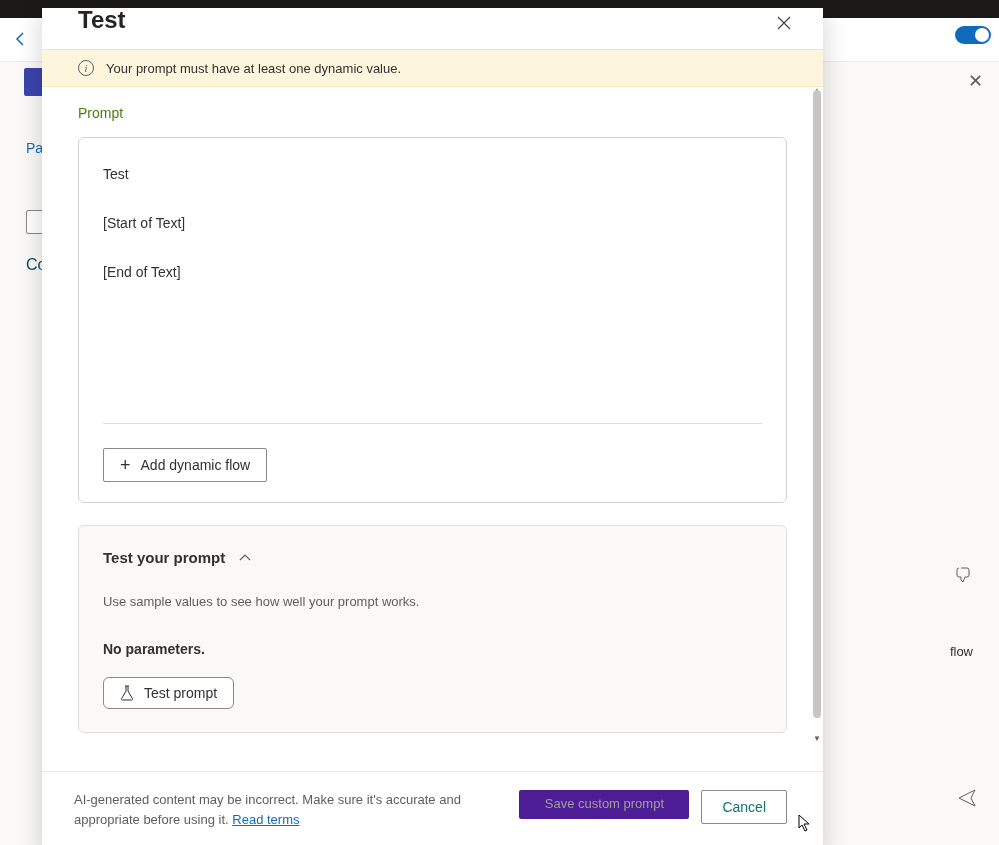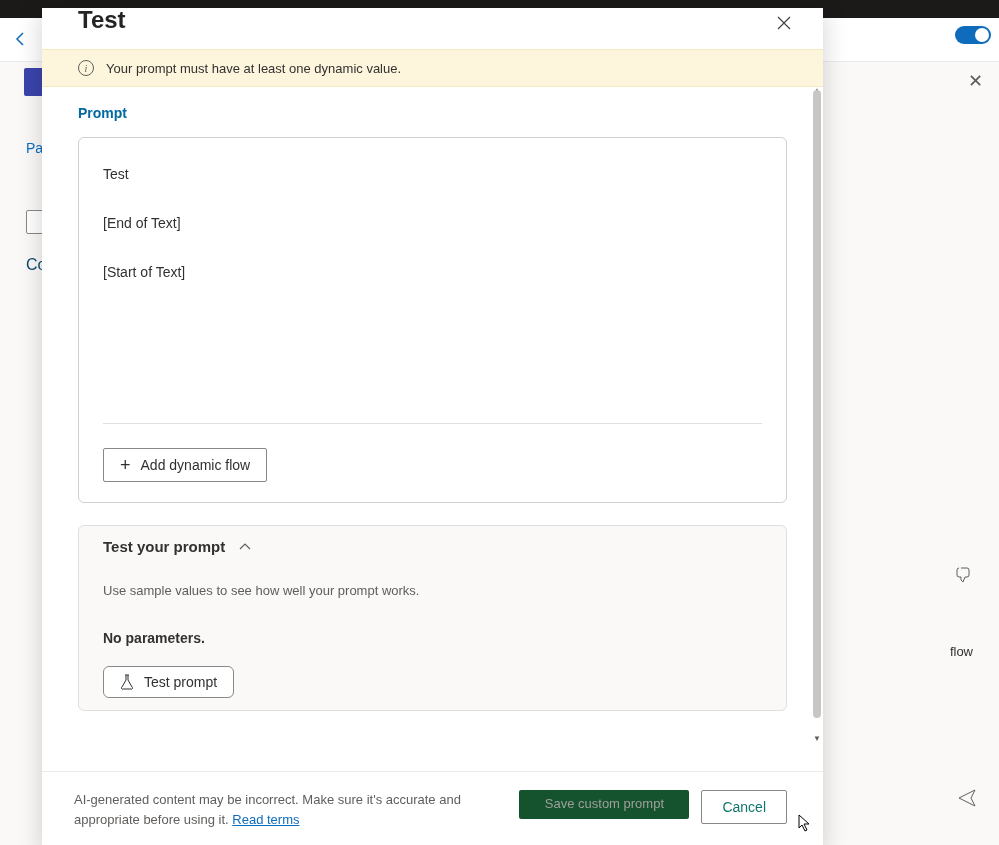--- a/index.html
+++ b/index.html
@@ -220,22 +220,22 @@
     }
     .scroll-arrow-down {
       position: absolute;
       right: 2px;
       top: 726px;
       font-size: 8px;
       color: #605e5c;
     }
     .section-label {
       font-size: 14px;
-      font-weight: 700;
-      color: #0369a1;
+      font-weight: 400;
+      color: #4d7c0f;
       margin-bottom: 16px;
     }
     .prompt-box {
       border: 1px solid #d1d1d1;
       border-radius: 6px;
       padding: 26px 24px 20px 24px;
       margin-bottom: 22px;
     }
     .prompt-text-area {
       min-height: 260px;
@@ -263,21 +263,21 @@
     }
     .plus-icon {
       font-size: 18px;
       font-weight: 300;
       line-height: 1;
     }
     .test-section {
       border: 1px solid #e1dfdd;
       border-radius: 6px;
       background: #faf9f8;
-      padding: 12px 24px;
+      padding: 23px 24px;
     }
     .test-section-header {
       display: flex;
       align-items: center;
       gap: 14px;
       margin-bottom: 28px;
     }
     .test-section-title {
       font-size: 15px;
       font-weight: 600;
@@ -333,21 +333,21 @@
     .footer-link {
       color: #0f6cbd;
       text-decoration: underline;
     }
     .footer-buttons {
       display: flex;
       gap: 12px;
       align-items: flex-start;
     }
     .save-btn {
-      background: #14532d;
+      background: #4c1d95;
       color: #a19f9d;
       border: none;
       padding: 6px 18px;
       font-size: 13px;
       border-radius: 2px;
       text-align: center;
       width: 170px;
       line-height: 1.3;
     }
     .cancel-btn {
@@ -418,22 +418,22 @@
   <div class="scroll-arrow-up">▲</div>
   <div class="scroll-indicator"></div>
   <div class="scroll-arrow-down">▼</div>
 
   <div class="modal-body">
     <div class="section-label">Prompt</div>
 
     <div class="prompt-box">
       <div class="prompt-text-area">
         <p>Test</p>
+        <p>[Start of Text]</p>
         <p>[End of Text]</p>
-        <p>[Start of Text]</p>
       </div>
       <button class="add-dynamic-btn">
         <span class="plus-icon">+</span>
         <span>Add dynamic flow</span>
       </button>
     </div>
 
     <div class="test-section">
       <div class="test-section-header">
         <span class="test-section-title">Test your prompt</span>

